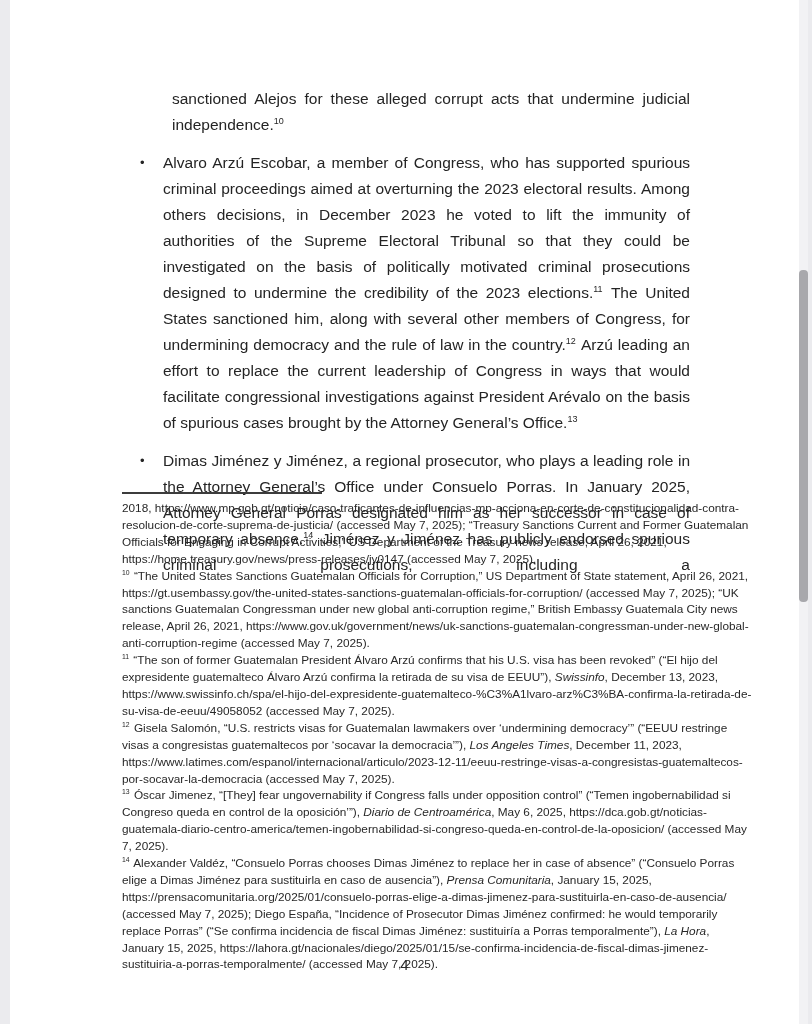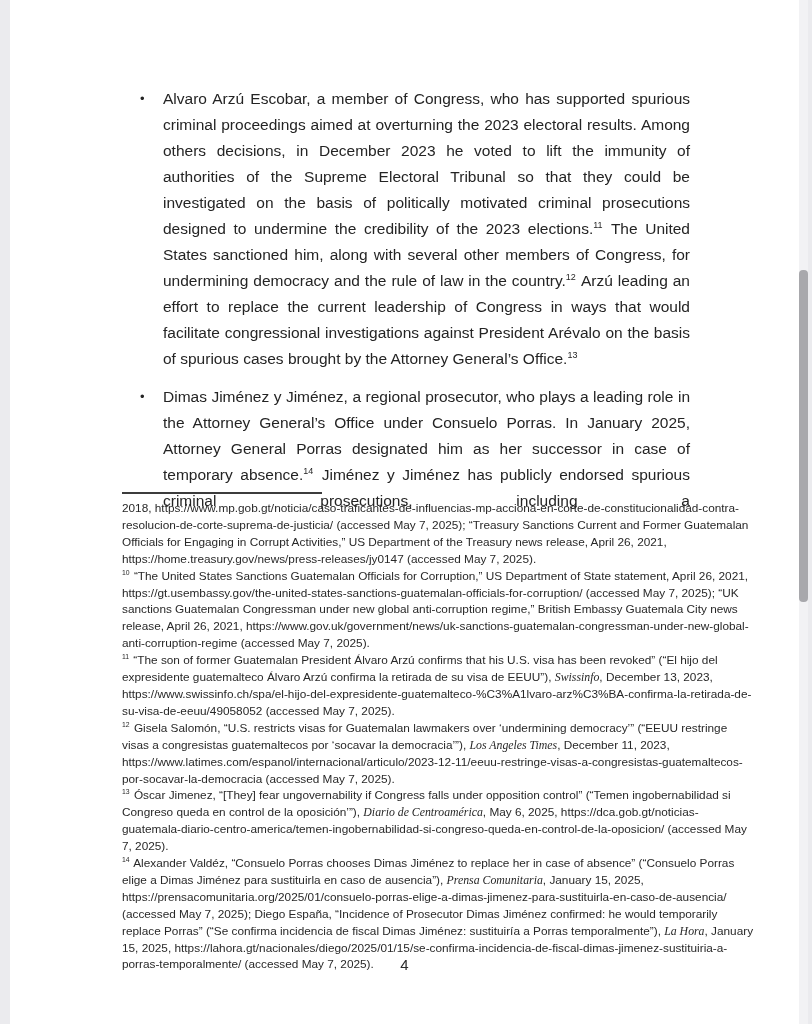--- a/index.html
+++ b/index.html
@@ -33,21 +33,21 @@
   .para.cont { margin-left: 42px; width: 518px; margin-bottom: 12px; }
   .bullet-item { display: flex; margin-left: 10px; margin-bottom: 12px; }
   .bullet-marker {
     width: 23px; flex: 0 0 23px;
     font-size: 13px; line-height: 26px;
     color: #242424;
   }
   .bullet-item .para { width: 527px; }
   .para.cut { text-align-last: justify; }
   .seg-b { font-weight: 400; }
-  .seg-i { font-style: italic; font-family: Liberation Serif, serif; }
+  .seg-i { font-style: italic; }
   .seg-sup {
     font-size: 58%;
     vertical-align: super;
     line-height: 0;
     padding-right: 1px;
   }
   
   .footnote-area {
     position: absolute;
     left: 112px; top: 492px;
@@ -90,20 +90,21 @@
     border-radius: 4px;
   }
 </style>
 </head>
 <body>
 
 <div class="viewport">
   <div class="page">
 
     <div class="body-area">
+      <p class="para cont"><span>sanctioned Alejos for these alleged corrupt acts that undermine judicial independence.</span><span class="seg-sup">10</span></p>
 
       <div class="bullet-item">
         <span class="bullet-marker">•</span>
         <p class="para"><span class="seg-b">Alvaro Arzú Escobar</span><span>, a member of Congress, who has supported spurious criminal proceedings aimed at overturning the 2023 electoral results. Among others decisions, in December 2023 he voted to lift the immunity of authorities of the Supreme Electoral Tribunal so that they could be investigated on the basis of politically motivated criminal prosecutions designed to undermine the credibility of the 2023 elections.</span><span class="seg-sup">11</span><span> The United States sanctioned him, along with several other members of Congress, for undermining democracy and the rule of law in the country.</span><span class="seg-sup">12</span><span> Arzú leading an effort to replace the current leadership of Congress in ways that would facilitate congressional investigations against President Arévalo on the basis of spurious cases brought by the Attorney General’s Office.</span><span class="seg-sup">13</span></p>
       </div>
 
       <div class="bullet-item">
         <span class="bullet-marker">•</span>
         <p class="para cut"><span class="seg-b">Dimas Jiménez y Jiménez</span><span>, a regional prosecutor, who plays a leading role in the Attorney General’s Office under Consuelo Porras. In January 2025, Attorney General Porras designated him as her successor in case of temporary absence.</span><span class="seg-sup">14</span><span> Jiménez y Jiménez has publicly endorsed spurious criminal prosecutions, including a</span></p>
       </div>

